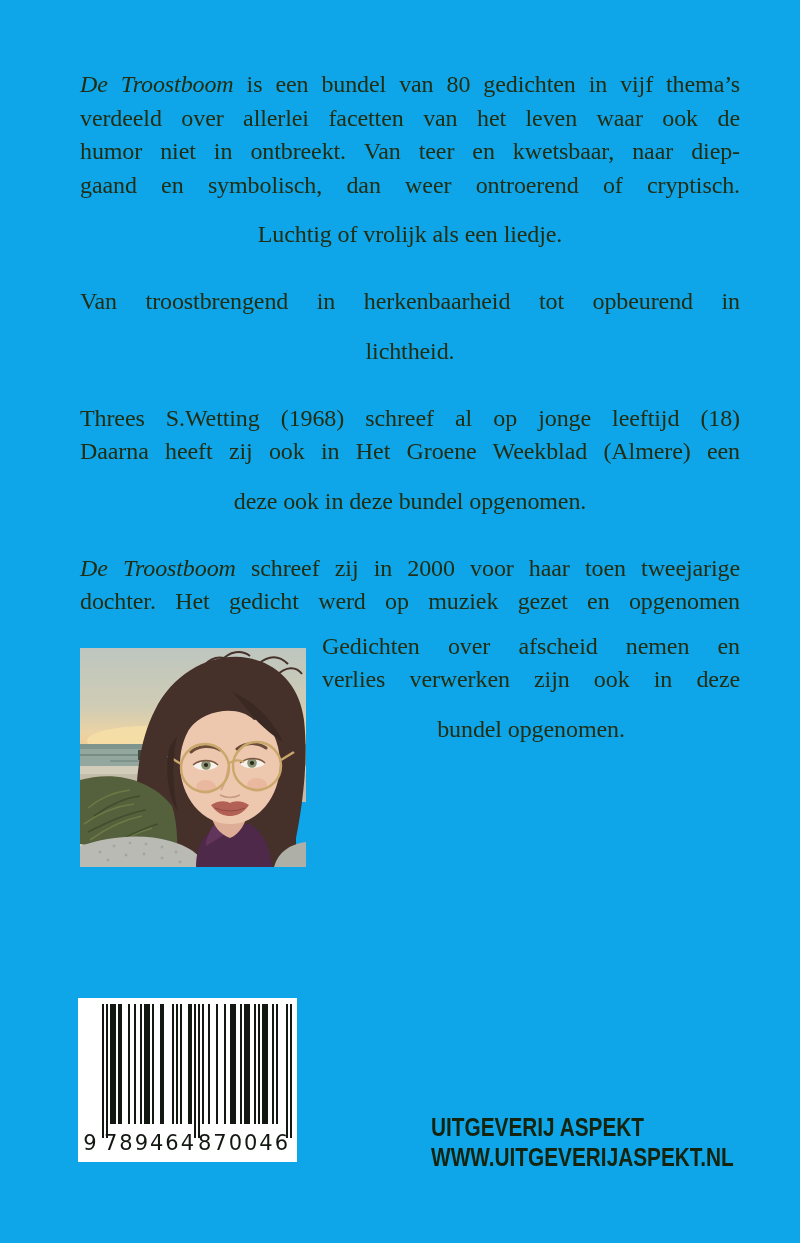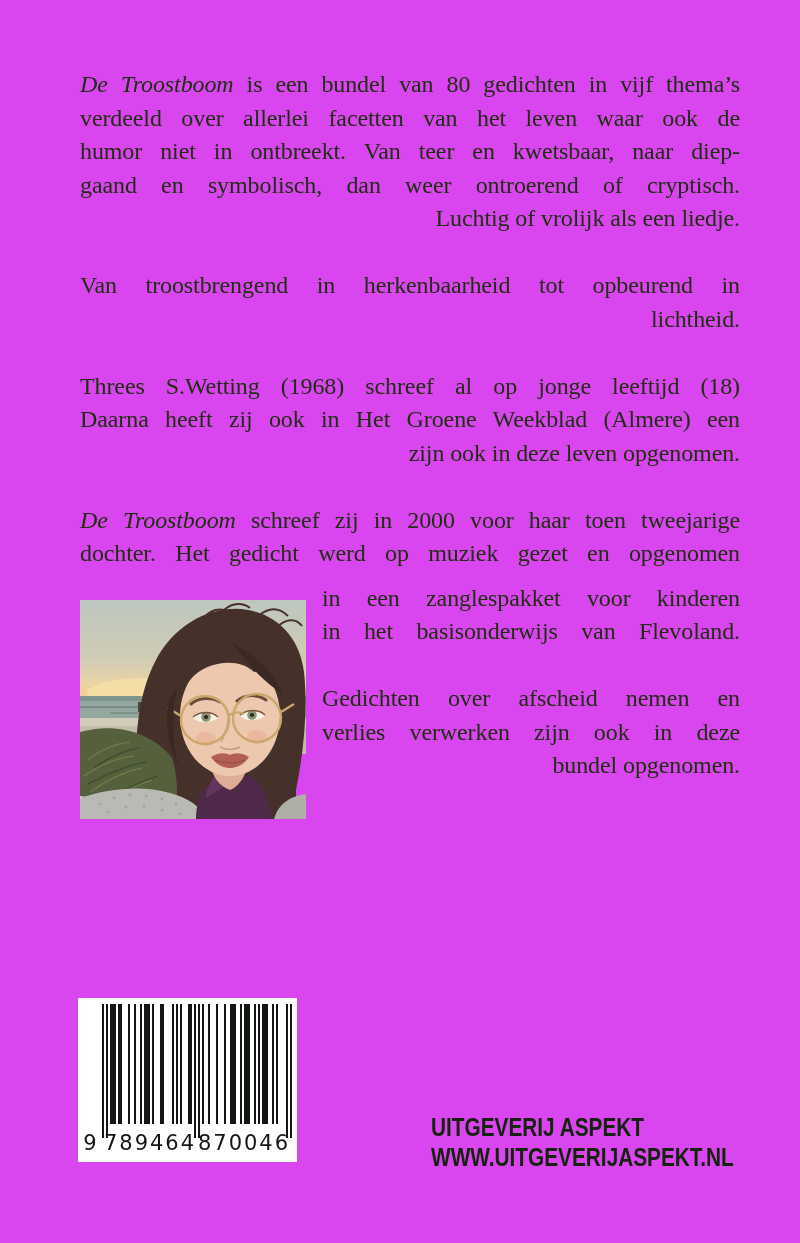--- a/index.html
+++ b/index.html
@@ -1,31 +1,31 @@
 <!DOCTYPE html>
 <html><head>
 <meta charset="utf-8">
 <style>
   html,body{margin:0;padding:0;background:#8aa43e;}
   .cover{
     position:relative;
     width:800px;height:1243px;
-    background:#d946ef;
+    background:#0ea5e9;
     overflow:hidden;
     font-family:"Liberation Serif", serif;
     color:#212e14;
   }
   .copy{
     position:absolute;left:80px;top:68px;width:660px;
     font-size:24px;line-height:33.5px;letter-spacing:-0.1px;
   }
   .para{margin:0 0 33.5px 0;}
   .line{min-height:33.5px;}
   .j{text-align:justify;text-align-last:justify;}
-  .nat{text-align:right;text-align-last:auto;}
+  .nat{text-align:center;text-align-last:auto;margin-top:16px;}
   .it{font-style:italic;}
   .bd{font-weight:normal;}
   .media{display:flex;}
   .photo{
     flex:none;width:226px;height:219px;margin:18px 16px 0 0;
     display:block;
   }
   .rightcol{width:418px;}
   .rightcol .para:last-child{margin-bottom:0;}
   .barcode-box{
@@ -56,21 +56,21 @@
     </div>
 
     <div class="para">
       <div class="line j">Van troostbrengend in herkenbaarheid tot opbeurend in</div>
       <div class="line nat">lichtheid.</div>
     </div>
 
     <div class="para">
       <div class="line j"><span class="bd">Threes S.Wetting</span><span> (1968) schreef al op jonge leeftijd (18)</span></div>
       <div class="line j">Daarna heeft zij ook in Het Groene Weekblad (Almere) een</div>
-      <div class="line nat">zijn ook in deze leven opgenomen.</div>
+      <div class="line nat">deze ook in deze bundel opgenomen.</div>
     </div>
 
     <div class="para" style="margin-bottom:11px;">
       <div class="line j"><span class="it">De Troostboom</span><span> schreef zij in 2000 voor haar toen tweejarige</span></div>
       <div class="line j">dochter. Het gedicht werd op muziek gezet en opgenomen</div>
     </div>
 
     <div class="media">
 
       <svg class="photo" viewBox="0 0 226 219" aria-hidden="true">
@@ -172,24 +172,20 @@
           <path d="M101,116 L88,108"></path>
           <path d="M201,112 L214,104"></path>
         </g>
 
         <path d="M100,90 C103,58 126,42 152,42 C180,42 204,58 213,84 C215,92 215,98 214,104 C204,80 190,70 174,72 C158,56 124,62 110,80 C105,85 102,88 100,90 Z" fill="#46302a"></path>
         <path d="M152,44 C172,52 192,70 203,94 C195,89 186,82 178,74 C168,63 160,52 152,44 Z" fill="#3a2922"></path>
         <path d="M97,88 C92,110 92,140 98,164 C88,150 84,118 90,98 Z" fill="#3a2922"></path>
       </svg>
 
       <div class="rightcol">
-        <div class="para">
-          <div class="line j">in een zanglespakket voor kinderen</div>
-          <div class="line j">in het basisonderwijs van Flevoland.</div>
-        </div>
         <div class="para">
           <div class="line j">Gedichten over afscheid nemen en</div>
           <div class="line j">verlies verwerken zijn ook in deze</div>
           <div class="line nat">bundel opgenomen.</div>
         </div>
       </div>
 
     </div>
   </div>
 

